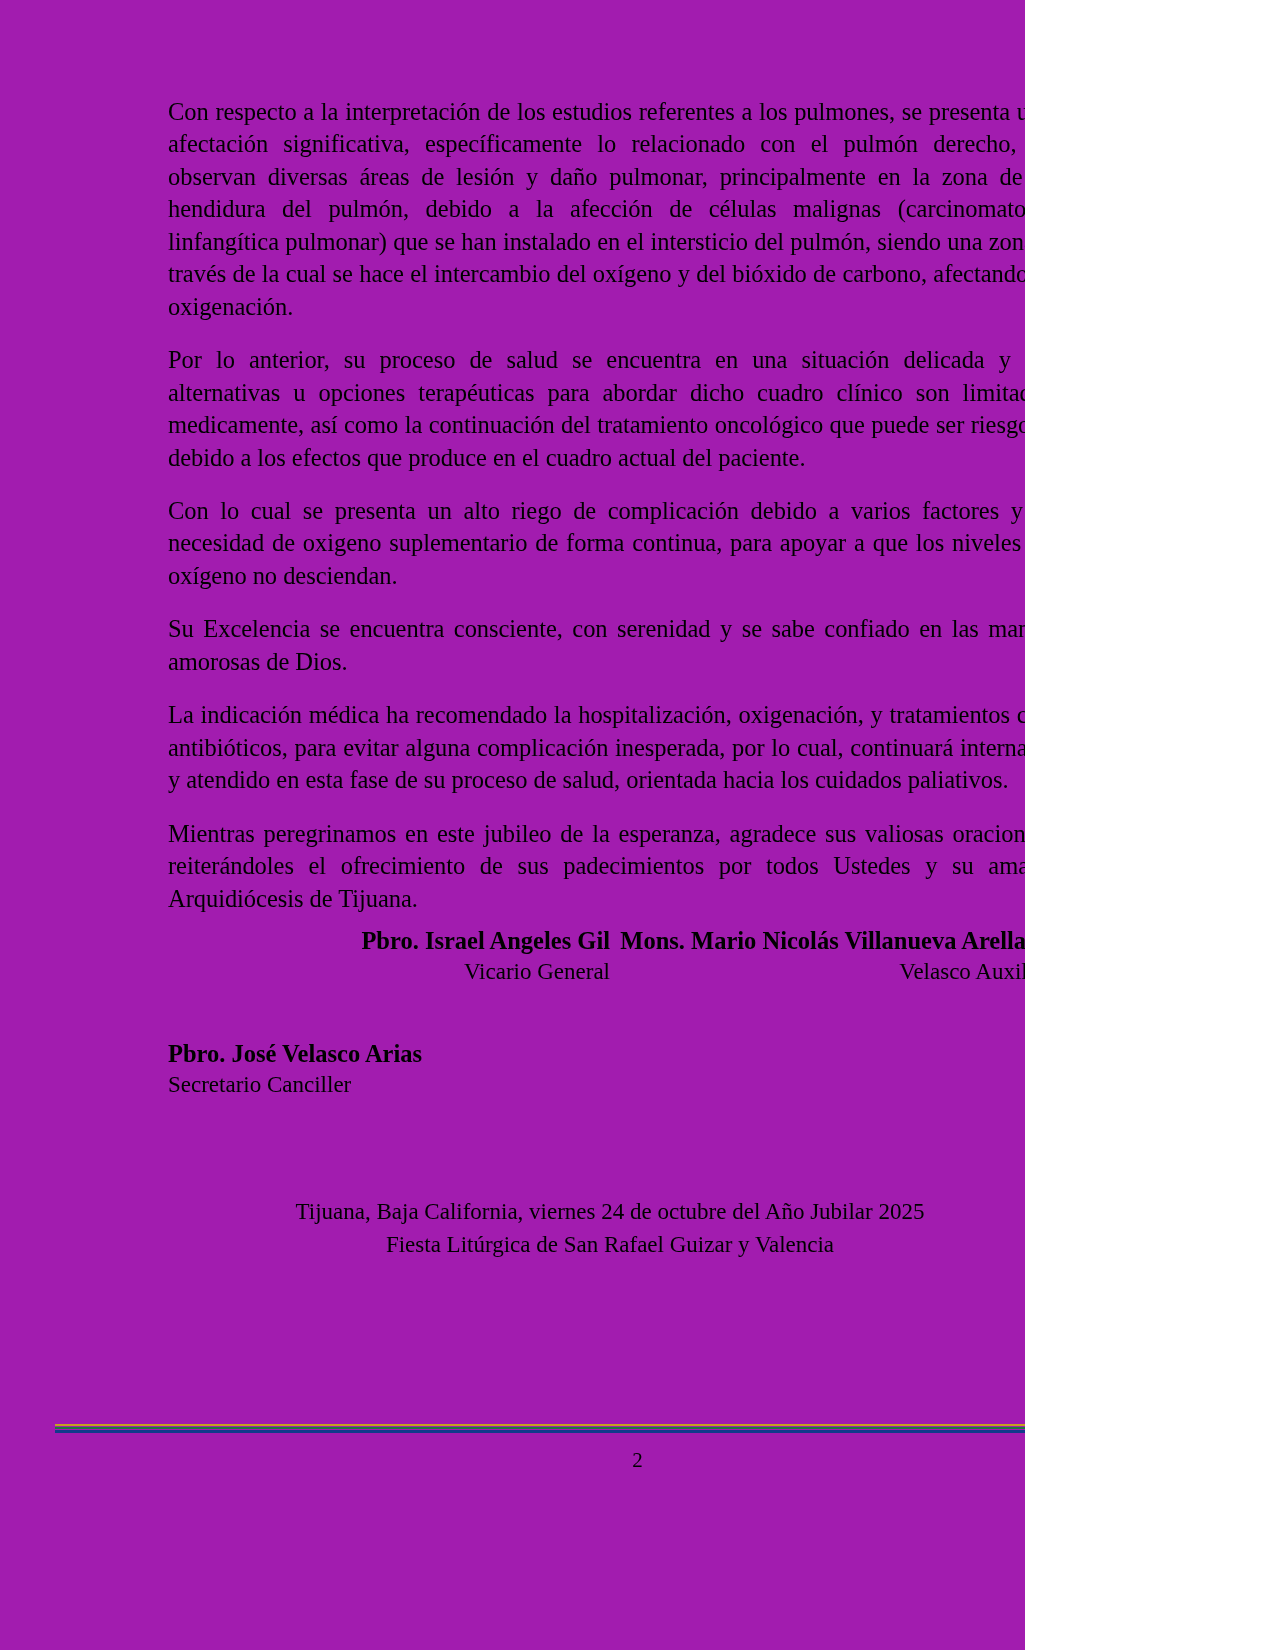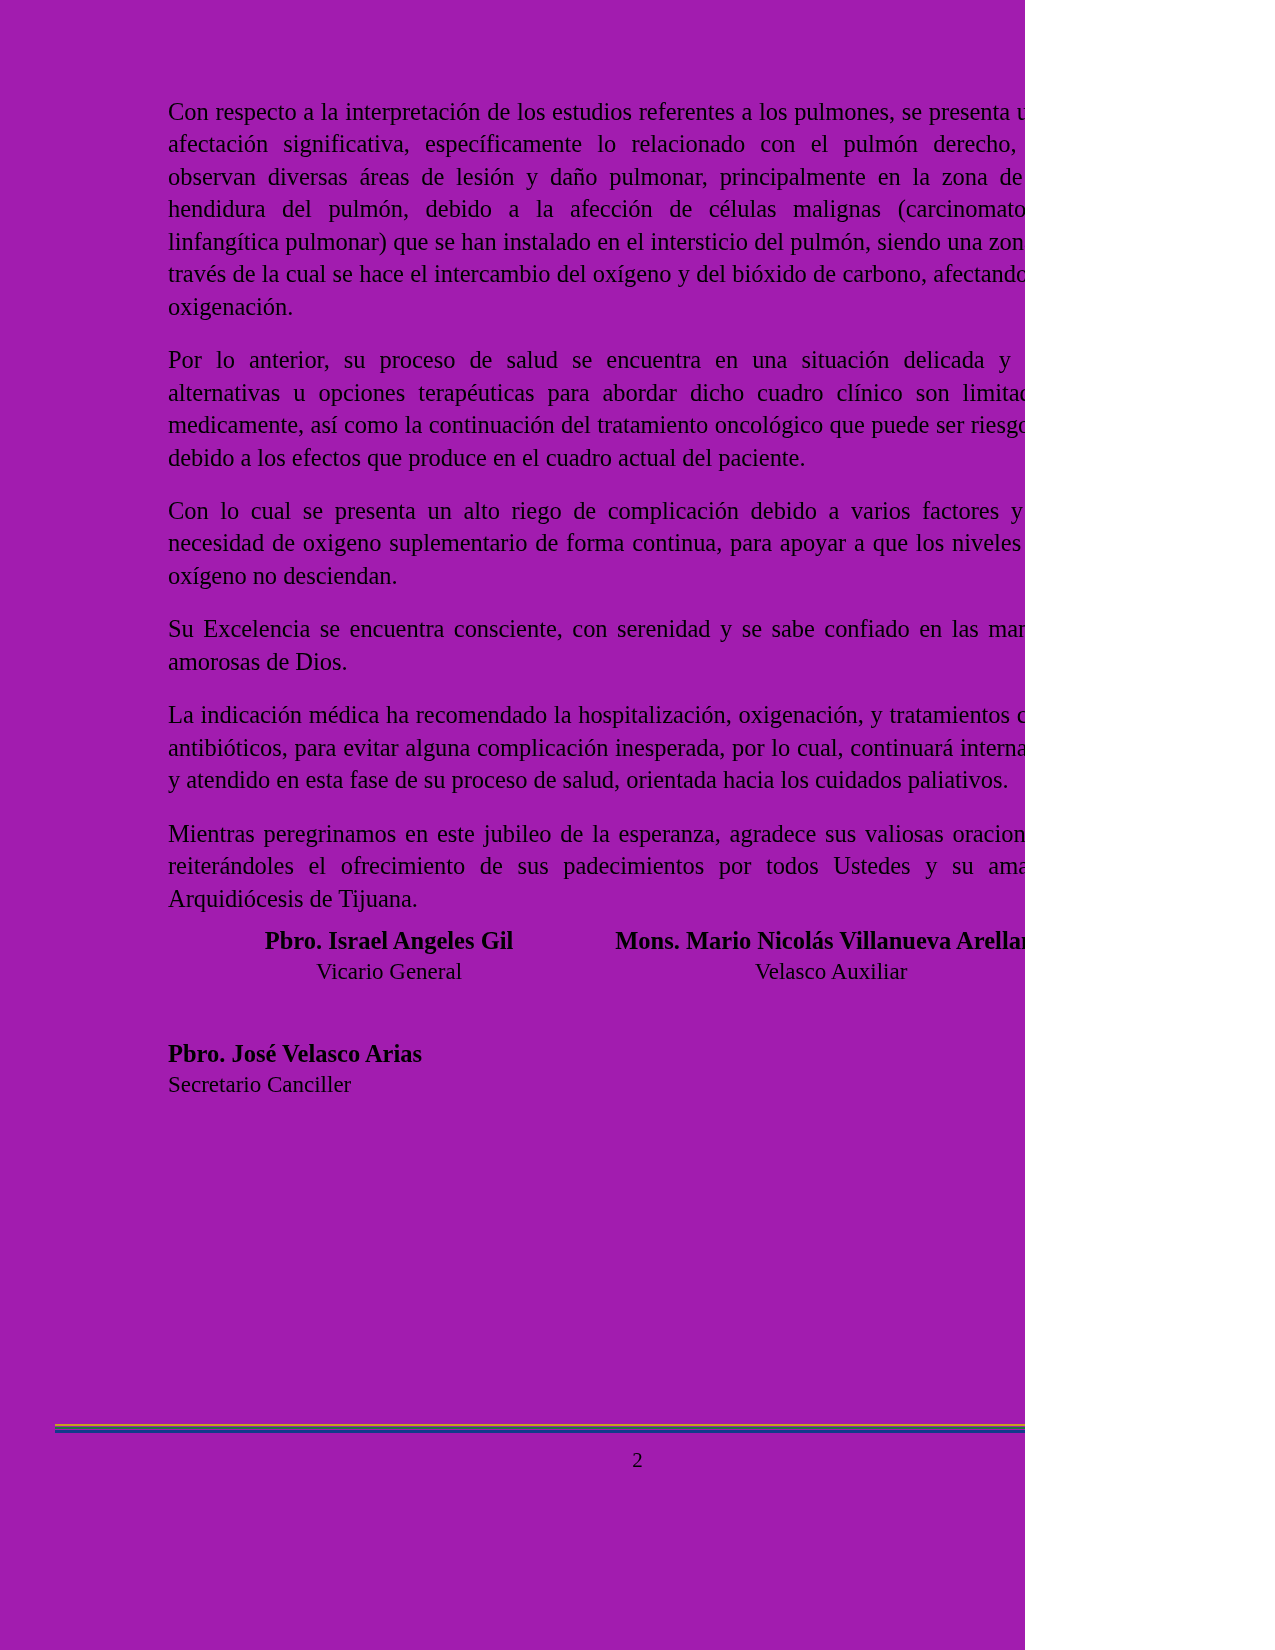--- a/index.html
+++ b/index.html
@@ -42,21 +42,21 @@
     left: 168px;
     top: 925px;
     width: 884px;
   }
   .sig-row {
     display: flex;
     width: 100%;
   }
   .sig-col {
     width: 50%;
-    text-align: center;
+    text-align: right;
   }
   .sig-name {
     font-size: 24.5px;
     font-weight: bold;
     line-height: 1.3;
     white-space: nowrap;
   }
   .sig-title {
     font-size: 23px;
     font-weight: normal;
@@ -135,20 +135,24 @@
         <div class="sig-title">Velasco Auxiliar</div>
       </div>
     </div>
   </div>
 
   <div class="sig-center">
     <div class="sig-name">Pbro. José Velasco Arias</div>
     <div class="sig-title">Secretario Canciller</div>
   </div>
 
+  <div class="date-block">
+    <div class="date-line">Tijuana, Baja California, viernes 24 de octubre del Año Jubilar 2025</div>
+    <div class="date-line">Fiesta Litúrgica de San Rafael Guizar y Valencia</div>
+  </div>
 
   <div class="footer-rules">
     <div class="rule rule-1" style="background: rgb(200, 160, 32);"></div>
     <div class="rule rule-2" style="background: rgb(29, 122, 60);"></div>
     <div class="rule rule-3" style="background: rgb(18, 58, 140);"></div>
   </div>
 
   <div class="page-number">2</div>
 
 </div>

